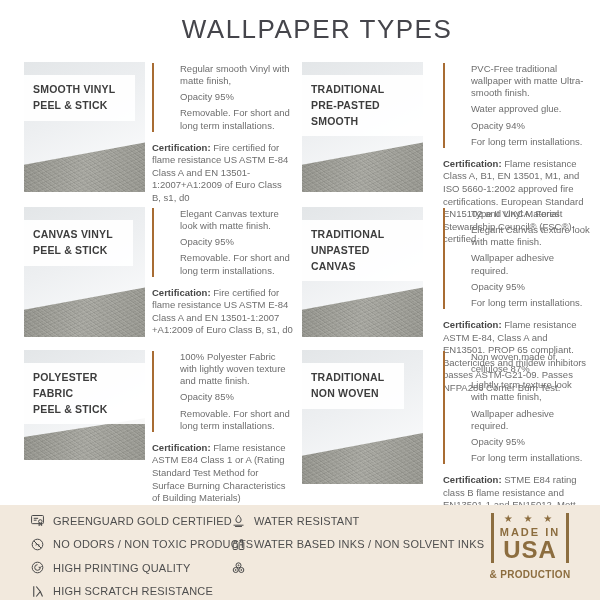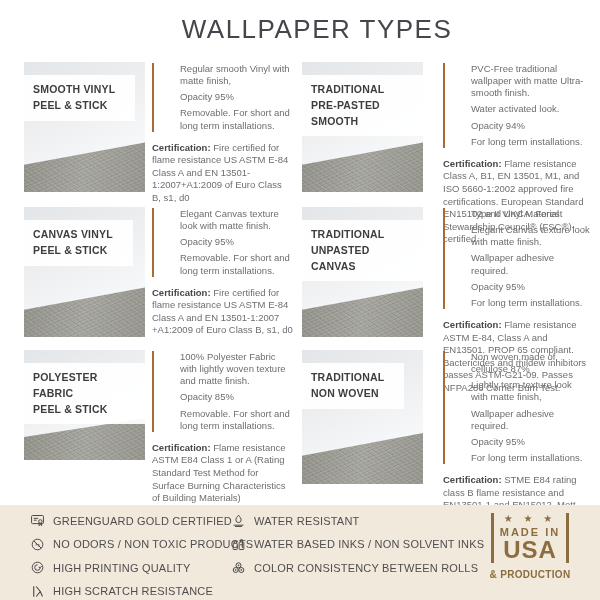--- a/index.html
+++ b/index.html
@@ -77,21 +77,21 @@
 
   <div class="card col-r" style="left:302px; top:62px;">
     <div class="photo" style="height:130px;">
       <div class="floor"></div>
       <div class="type-label">TRADITIONAL
 PRE-PASTED SMOOTH</div>
     </div>
     <div class="info">
       <div class="desc">
         <div class="line">PVC-Free traditional wallpaper with matte Ultra-smooth finish.</div>
-        <div class="line">Water activated look.</div>
+        <div class="line">Water approved glue.</div>
         <div class="line">Opacity 94%</div>
         <div class="line">For long term installations.</div>
       </div>
       <p class="cert"><b>Certification:</b> <span>Flame resistance Class A, B1, EN 13501, M1, and ISO 5660-1:2002 approved fire certifications. European Standard EN15102 and UKCA. Forest Stewardship Council® (FSC®)-certified</span></p>
     </div>
   </div>
 
   <div class="card col-l" style="left:24px; top:207px;">
     <div class="photo" style="height:130px;">
       <div class="floor"></div>
@@ -219,21 +219,20 @@
       </div>
       <div class="feat">
         <svg width="15" height="15" viewBox="0 0 24 24" fill="none" stroke="#4a4a4a" stroke-width="1.6">
             <circle cx="7.5" cy="16" r="4"></circle>
             <circle cx="16.5" cy="16" r="4"></circle>
             <circle cx="12" cy="8.5" r="4"></circle>
             <circle cx="12" cy="8.5" r="0.8"></circle>
             <circle cx="7.5" cy="16" r="0.8"></circle>
             <circle cx="16.5" cy="16" r="0.8"></circle>
           </svg>
-        <span>COLOR CONSISTENCY BETWEEN ROLLS</span>
       </div>
     </div>
 
     <div class="badge-wrap">
       <div class="badge">
         <div class="badge-stars">★ ★ ★</div>
         <div class="badge-madein">MADE IN</div>
         <div class="badge-usa">USA</div>
       </div>
       <div class="badge-sub">

